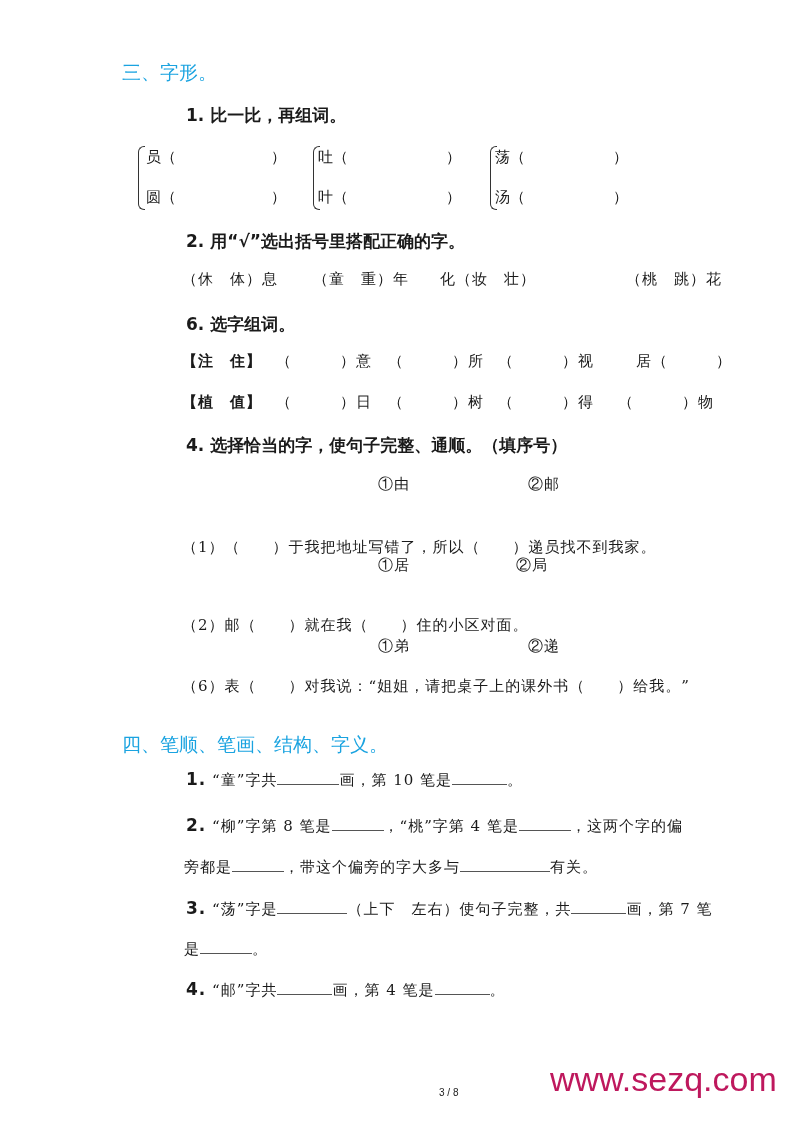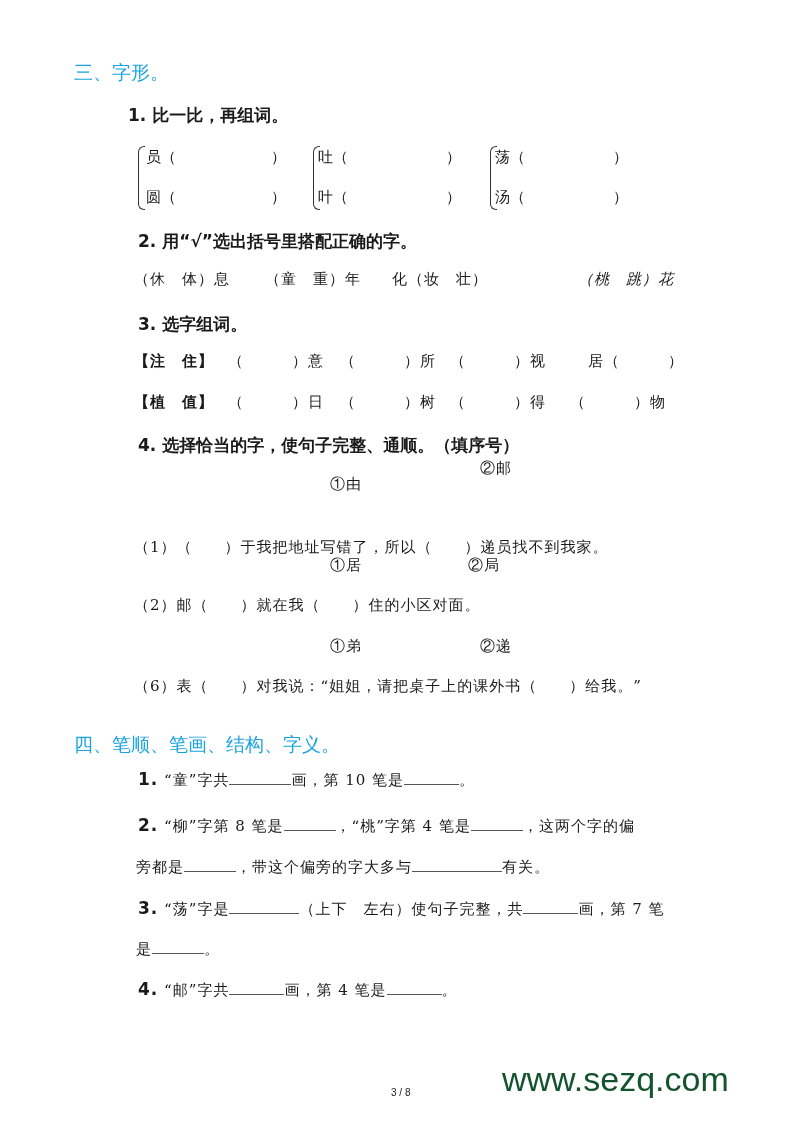--- a/index.html
+++ b/index.html
@@ -1,33 +1,33 @@
 <!DOCTYPE html>
 <html><head>
   <meta charset="utf-8">
   <style>
     html, body { margin: 0; padding: 0; background: #ffffff; }
     body { width: 800px; height: 1132px; position: relative; overflow: hidden;
            font-family: "DejaVu Serif", "Liberation Serif", serif; color: #1a1a1a; }
-    .abs { position: absolute; white-space: nowrap; }
+    .abs { position: absolute; white-space: nowrap; margin-left: 48px; }
     .sec { font-family: "DejaVu Sans", "Liberation Sans", sans-serif; color: #1aa3e0; font-size: 19px; }
     .q { font-family: "DejaVu Sans", "Liberation Sans", sans-serif; font-size: 17px; font-weight: bold; color: #1a1a1a; }
     .t { font-size: 15px; letter-spacing: 1px; }
     .brace { position: absolute; width: 6px; border: 1px solid #333; border-right: none; border-radius: 6px 0 0 6px; }
     .pair { position: absolute; }
     .pair .row { height: 40px; line-height: 40px; font-size: 15px; display: flex; }
     .blank { display: inline-block; border-bottom: 1px solid #555; height: 16px; vertical-align: baseline; }
     .footer-page { font-family: "Liberation Sans", sans-serif; font-size: 10px; color: #222; }
-    .watermark { font-family: "Liberation Sans", sans-serif; font-size: 34px; color: #14532d; }
+    .watermark { font-family: "Liberation Sans", sans-serif; font-size: 34px; color: #be185d; }
   </style>
 </head>
 <body>
 
 <div class="abs sec" style="left:74px;top:60px;">三、字形。</div>
-<div class="abs q" style="left:128px;top:104px;">1. 比一比，再组词。</div>
+<div class="abs q" style="left:138px;top:104px;">1. 比一比，再组词。</div>
 
 <div>
   <div class="brace" style="left:138px;top:146px;height:62px;"></div>
   <div class="pair" style="left:146px;top:137px;">
     <div class="row">
         <span>员（</span>
         <span style="width:95px;display:inline-block"></span>
         <span>）</span>
       </div>
     <div class="row">
@@ -63,43 +63,43 @@
         <span style="width:88px;display:inline-block"></span>
         <span>）</span>
       </div>
   </div>
 </div>
 
 <div class="abs q" style="left:138px;top:230px;">2. 用“√”选出括号里搭配正确的字。</div>
 <div class="abs t" style="left:134px;top:270px;">（休　体）息</div>
 <div class="abs t" style="left:265px;top:270px;">（童　重）年</div>
 <div class="abs t" style="left:392px;top:270px;">化（妆　壮）</div>
-<div class="abs t" style="left:578px;top:270px;font-style:italic;">（桃　跳）花</div>
+<div class="abs t" style="left:578px;top:270px;">（桃　跳）花</div>
 
-<div class="abs q" style="left:138px;top:313px;">3. 选字组词。</div>
+<div class="abs q" style="left:138px;top:313px;">6. 选字组词。</div>
 <div class="abs t" style="left:134px;top:352px;font-weight:bold;">【注　住】</div>
 <div class="abs t" style="left:228px;top:352px;">（　　　）意</div>
 <div class="abs t" style="left:340px;top:352px;">（　　　）所</div>
 <div class="abs t" style="left:450px;top:352px;">（　　　）视</div>
 <div class="abs t" style="left:588px;top:352px;">居（　　　）</div>
 <div class="abs t" style="left:134px;top:393px;font-weight:bold;">【植　值】</div>
 <div class="abs t" style="left:228px;top:393px;">（　　　）日</div>
 <div class="abs t" style="left:340px;top:393px;">（　　　）树</div>
 <div class="abs t" style="left:450px;top:393px;">（　　　）得</div>
 <div class="abs t" style="left:570px;top:393px;">（　　　）物</div>
 
 <div class="abs q" style="left:138px;top:434px;">4. 选择恰当的字，使句子完整、通顺。（填序号）</div>
 
 <div class="abs t" style="left:330px;top:475px;">①由</div>
-<div class="abs t" style="left:480px;top:459px;">②邮</div>
+<div class="abs t" style="left:480px;top:475px;">②邮</div>
 <div class="abs t" style="left:134px;top:538px;">（1）（　　）于我把地址写错了，所以（　　）递员找不到我家。</div>
 
 <div class="abs t" style="left:330px;top:556px;">①居</div>
 <div class="abs t" style="left:468px;top:556px;">②局</div>
-<div class="abs t" style="left:134px;top:596px;">（2）邮（　　）就在我（　　）住的小区对面。</div>
+<div class="abs t" style="left:134px;top:616px;">（2）邮（　　）就在我（　　）住的小区对面。</div>
 
 <div class="abs t" style="left:330px;top:637px;">①弟</div>
 <div class="abs t" style="left:480px;top:637px;">②递</div>
 <div class="abs t" style="left:134px;top:677px;">（6）表（　　）对我说：“姐姐，请把桌子上的课外书（　　）给我。”</div>
 
 <div class="abs sec" style="left:74px;top:732px;">四、笔顺、笔画、结构、字义。</div>
 
 <div class="abs t" style="left:138px;top:768px;">
   <span class="q" style="font-size:17px;">1.</span>
   <span>“童”字共</span><span class="blank" style="width:62px;"></span><span>画，第 10 笔是</span><span class="blank" style="width:55px;"></span><span>。</span>

